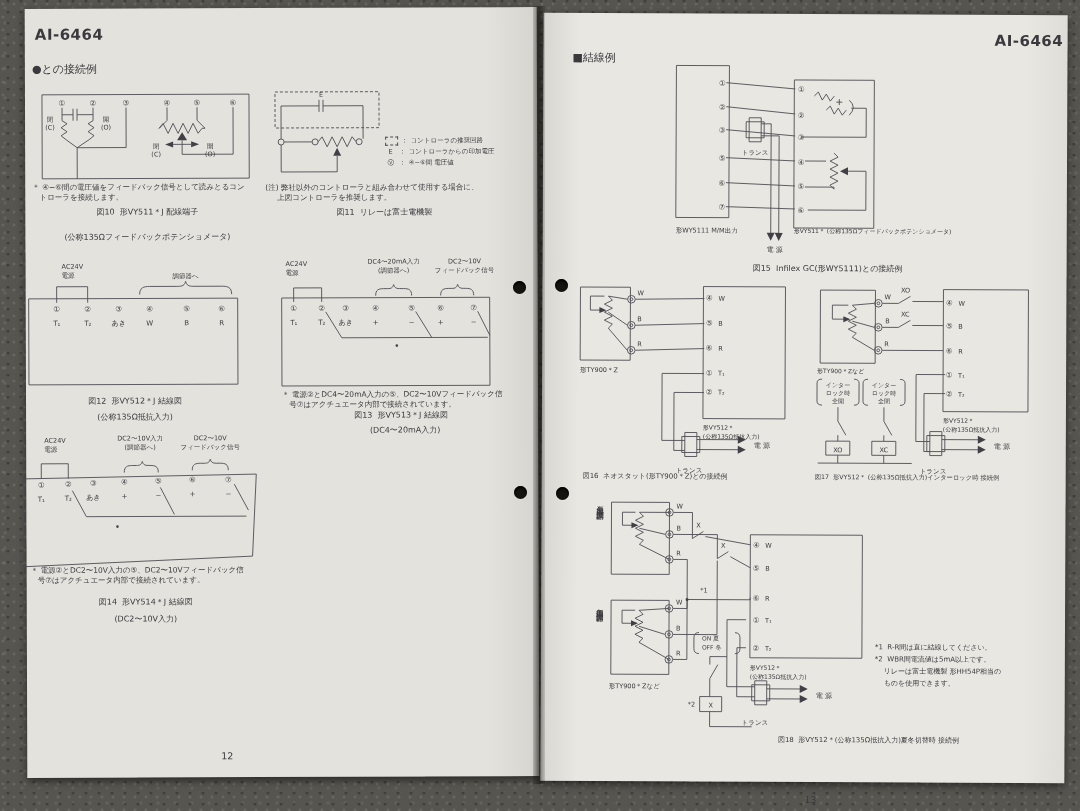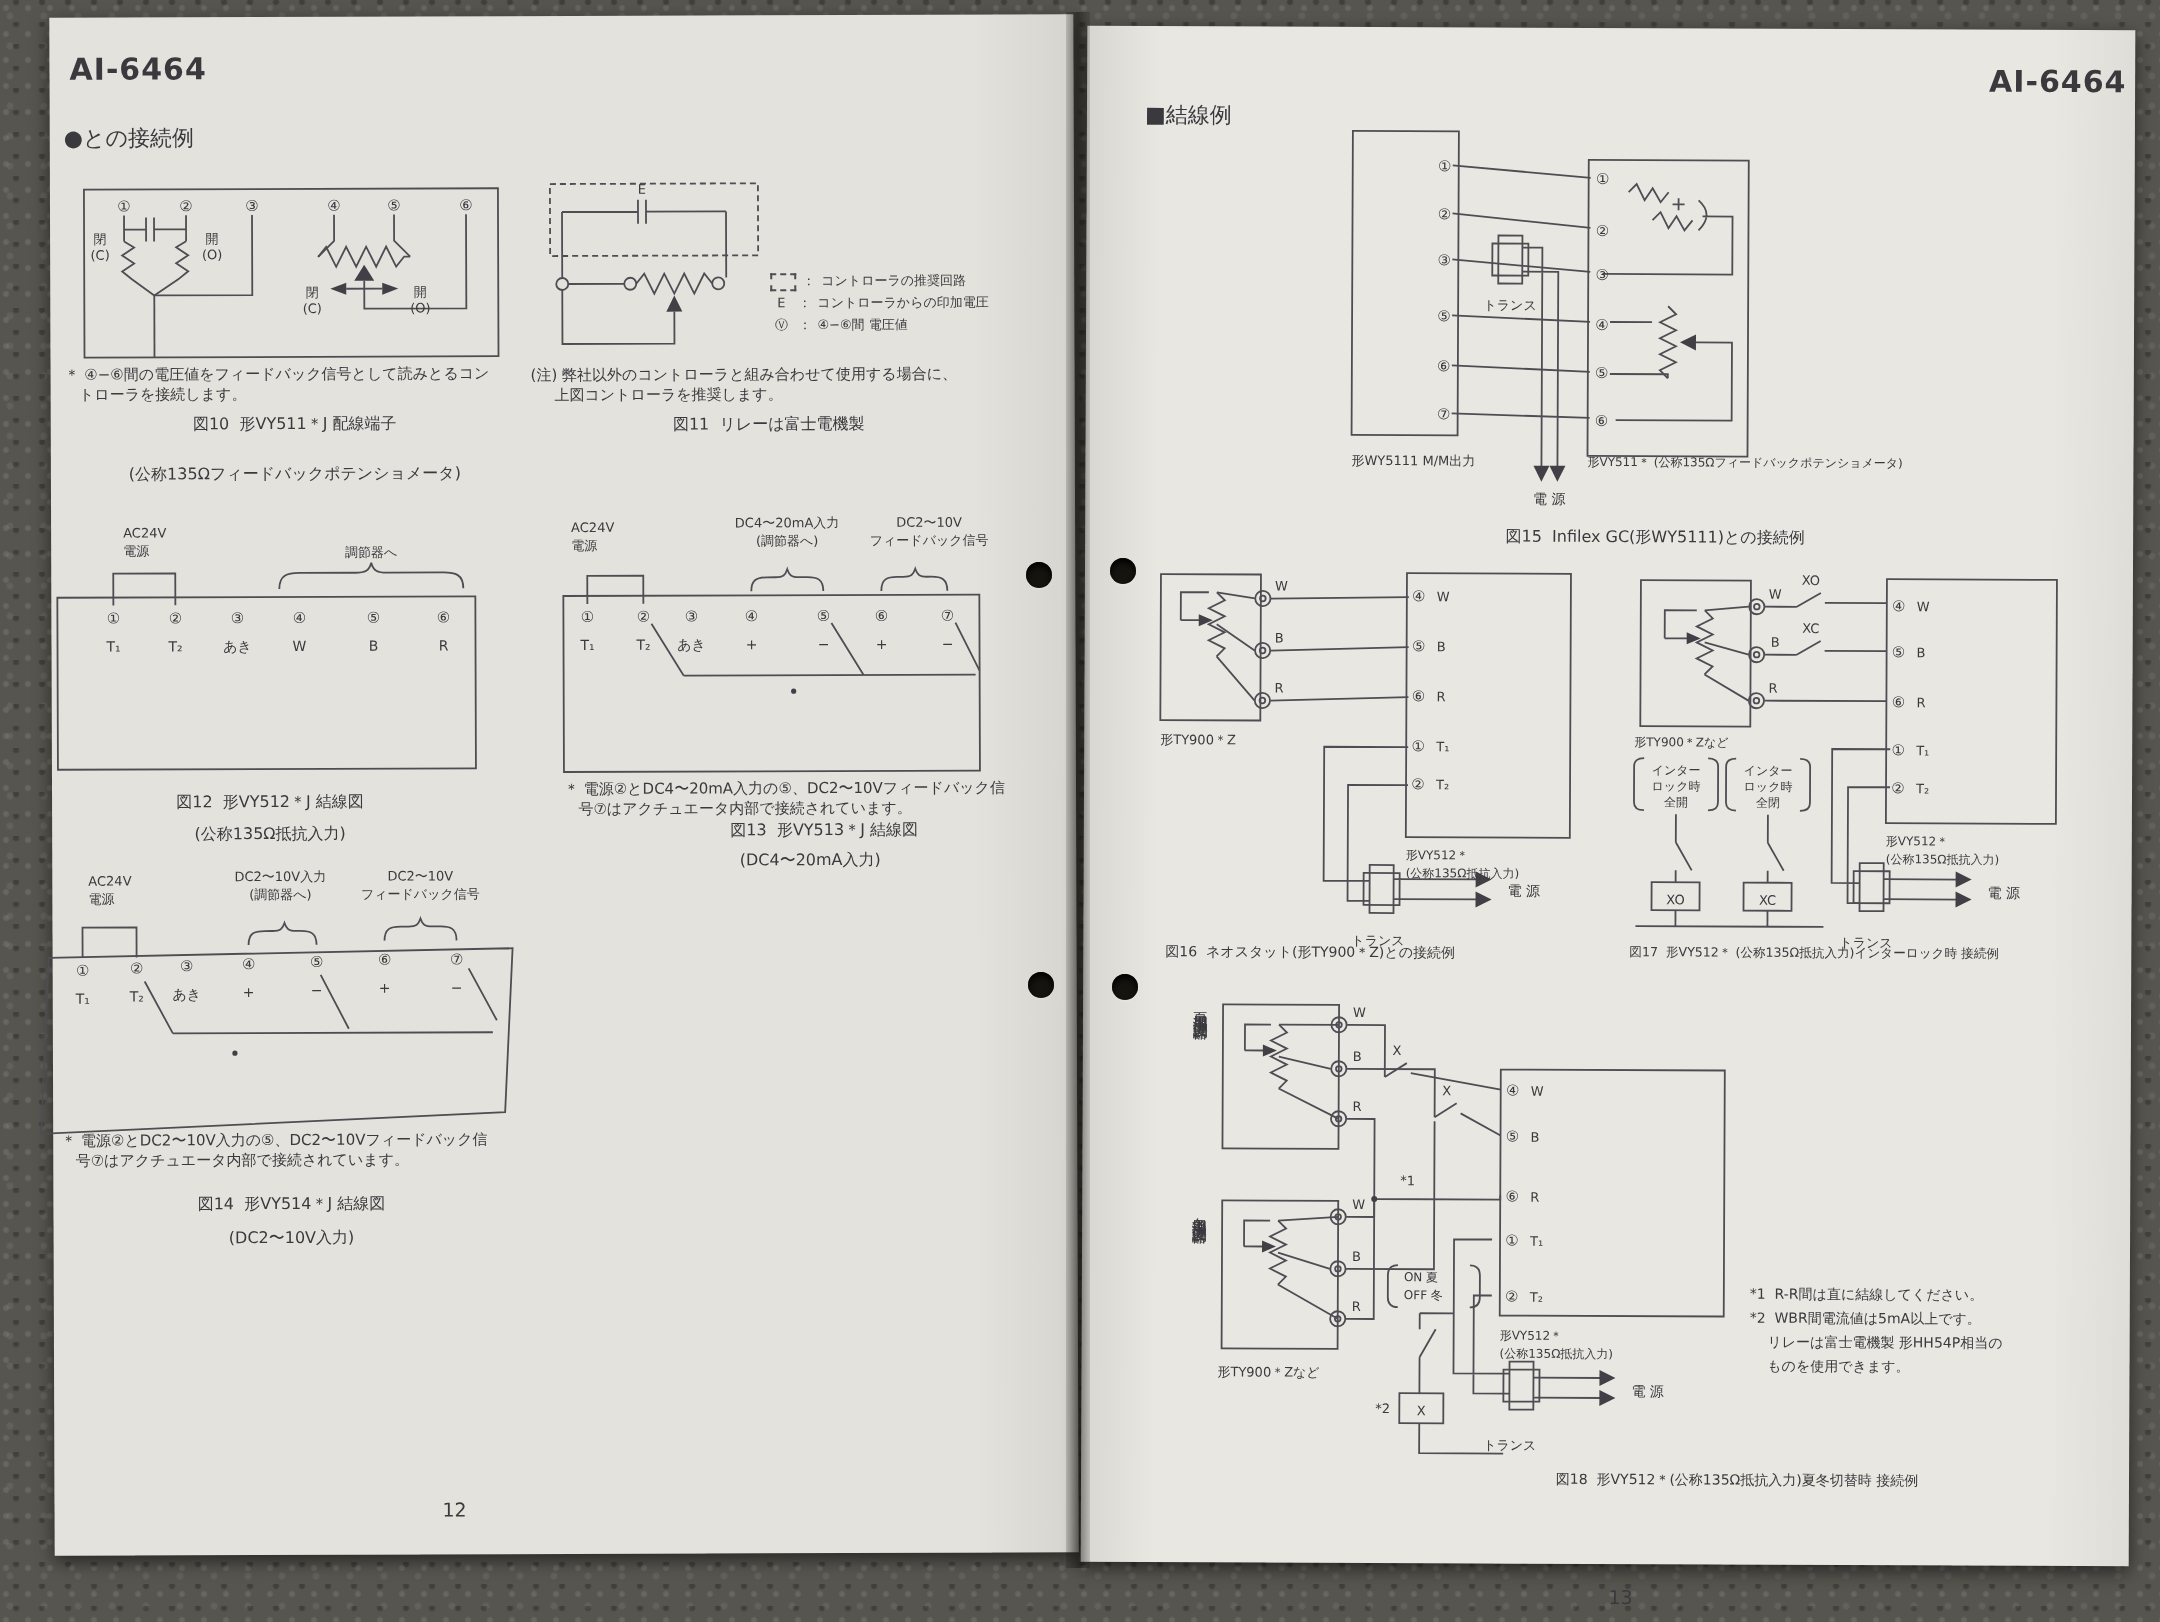--- a/index.html
+++ b/index.html
@@ -178,21 +178,21 @@
       <text class="m" x="14" y="69">T₁</text>
       <text class="m" x="42" y="69">T₂</text>
       <text class="m" x="66" y="69">あき</text>
       <text class="m" x="96" y="69">+</text>
       <text class="m" x="132" y="69">−</text>
       <text class="m" x="161" y="69">+</text>
       <text class="m" x="194" y="69">−</text>
     </svg>
     <div class="t note" style="left:256px;top:382px;width:250px">＊ 電源②とDC4〜20mA入力の⑤、DC2〜10Vフィードバック信</div>
     <div class="t note" style="left:256px;top:392px;width:250px">   号⑦はアクチュエータ内部で接続されています。</div>
-    <div class="t cap" style="left:281px;top:403px;width:210px">図13  形VY513＊J 結線図</div>
+    <div class="t cap" style="left:270px;top:403px;width:210px">図13  形VY513＊J 結線図</div>
     <div class="t cap" style="left:274px;top:418px;width:210px">(DC4〜20mA入力)</div>
 
     <svg class="fig" style="left:-6px;top:424px" width="252" height="140" viewBox="0 0 252 140">
       <text class="s" x="24" y="10">AC24V</text>
       <text class="s" x="24" y="19">電源</text>
       <text class="s m" x="120" y="8">DC2〜10V入力</text>
       <text class="s m" x="120" y="17">(調節器へ)</text>
       <text class="s m" x="190" y="8">DC2〜10V</text>
       <text class="s m" x="190" y="17">フィードバック信号</text>
       <polyline points="21,46 21,31 48,31 48,46"></polyline>

